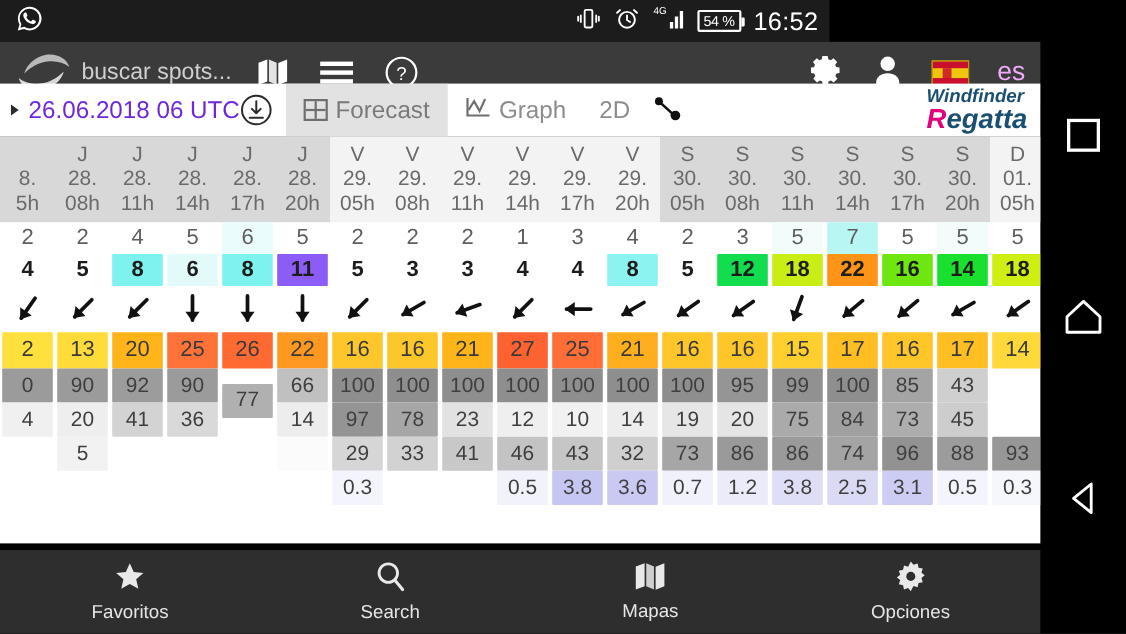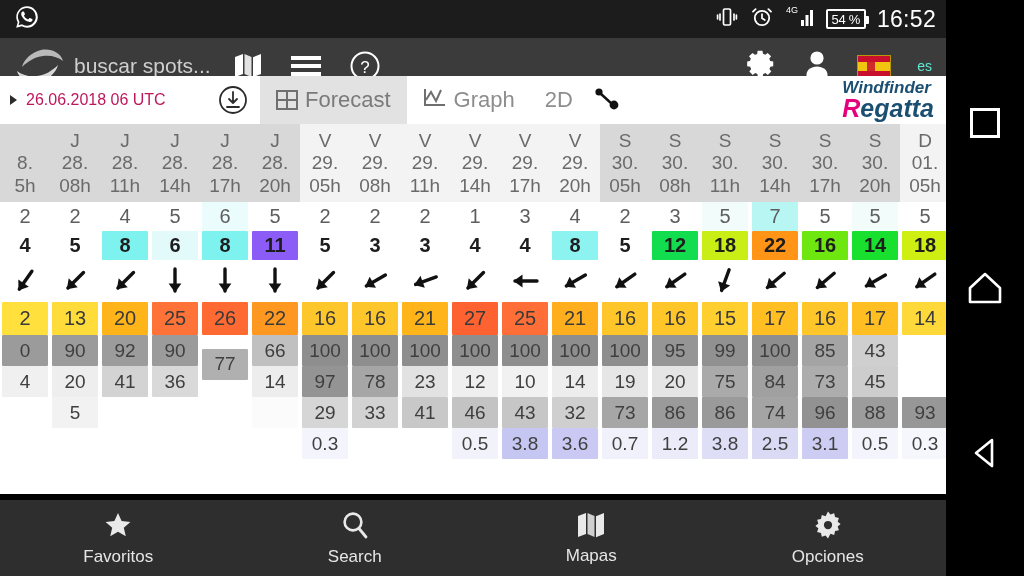--- a/index.html
+++ b/index.html
@@ -6,21 +6,21 @@
   html, body {
     width: 1024px; height: 576px;
     background: #000;
     font-family: "Liberation Sans", sans-serif;
     overflow: hidden;
   }
   #screen { position: relative; width: 1024px; height: 576px; background: #000; }
 
   
   .statusbar {
-    position: absolute; top: 0; left: 0; width: 946px; height: 38px;
+    position: absolute; top: 0; left: 0; width: 754px; height: 38px;
     background: #1c1c1c; display: flex; align-items: center;
     padding: 0 10px 0 14px; color: #fff;
   }
   .sb-left { display: flex; align-items: center; gap: 8px; }
   .sb-right { margin-left: auto; display: flex; align-items: center; gap: 11px; }
   .sb-time { font-size: 23px; font-weight: 400; letter-spacing: .3px; }
   .batt {
     border: 2px solid #fff; border-radius: 2px; padding: 0 4px;
     font-size: 13px; line-height: 17px; height: 20px; position: relative;
     display: flex; align-items: center; letter-spacing: -.3px;
@@ -48,33 +48,33 @@
     border: 1px solid #b8960c;
   }
   .flag:before, .flag:after {
     content: ""; position: absolute; left: 0; width: 100%; height: 6px; background: #c8102e;
   }
   .flag:before { top: 0; } .flag:after { bottom: 0; }
   .flag span {
     position: absolute; left: 9px; top: 6px; width: 8px; height: 11px;
     background: #c8102e; opacity: .85;
   }
-  .lang { color: #5eead4; font-size: 14px; }
+  .lang { color: #f0abfc; font-size: 24px; }
 
   
   .tabstrip {
     position: absolute; top: 76px; left: 0; width: 946px; height: 48px;
     background: #fff; display: flex; align-items: center; overflow: hidden;
   }
   .datecell {
     display: flex; align-items: center; gap: 9px; padding-left: 10px;
     min-width: 218px; height: 100%;
   }
   .date-caret { width: 0; height: 0; border-left: 7px solid #2b2b2b; border-top: 5px solid transparent; border-bottom: 5px solid transparent; }
-  .date-txt { font-size: 16px; color: #be185d; white-space: nowrap; }
+  .date-txt { font-size: 22px; color: #6d28d9; white-space: nowrap; }
   .tab {
     display: flex; align-items: center; gap: 7px; height: 100%;
     padding: 0 16px; color: #8d8d8d; font-size: 22px; white-space: nowrap; cursor: pointer; text-align: right;
   }
   .tab.active { background: #e2e2e2; color: #7a7a7a; }
   .tab-pad { padding: 0 14px; }
   .grid-ico {
     width: 22px; height: 20px; border: 2px solid #6f6f6f; flex: none; position: relative;
   }
   .grid-ico:before { content:""; position:absolute; left:0; right:0; top:7px; height:2px; background:#6f6f6f; }

